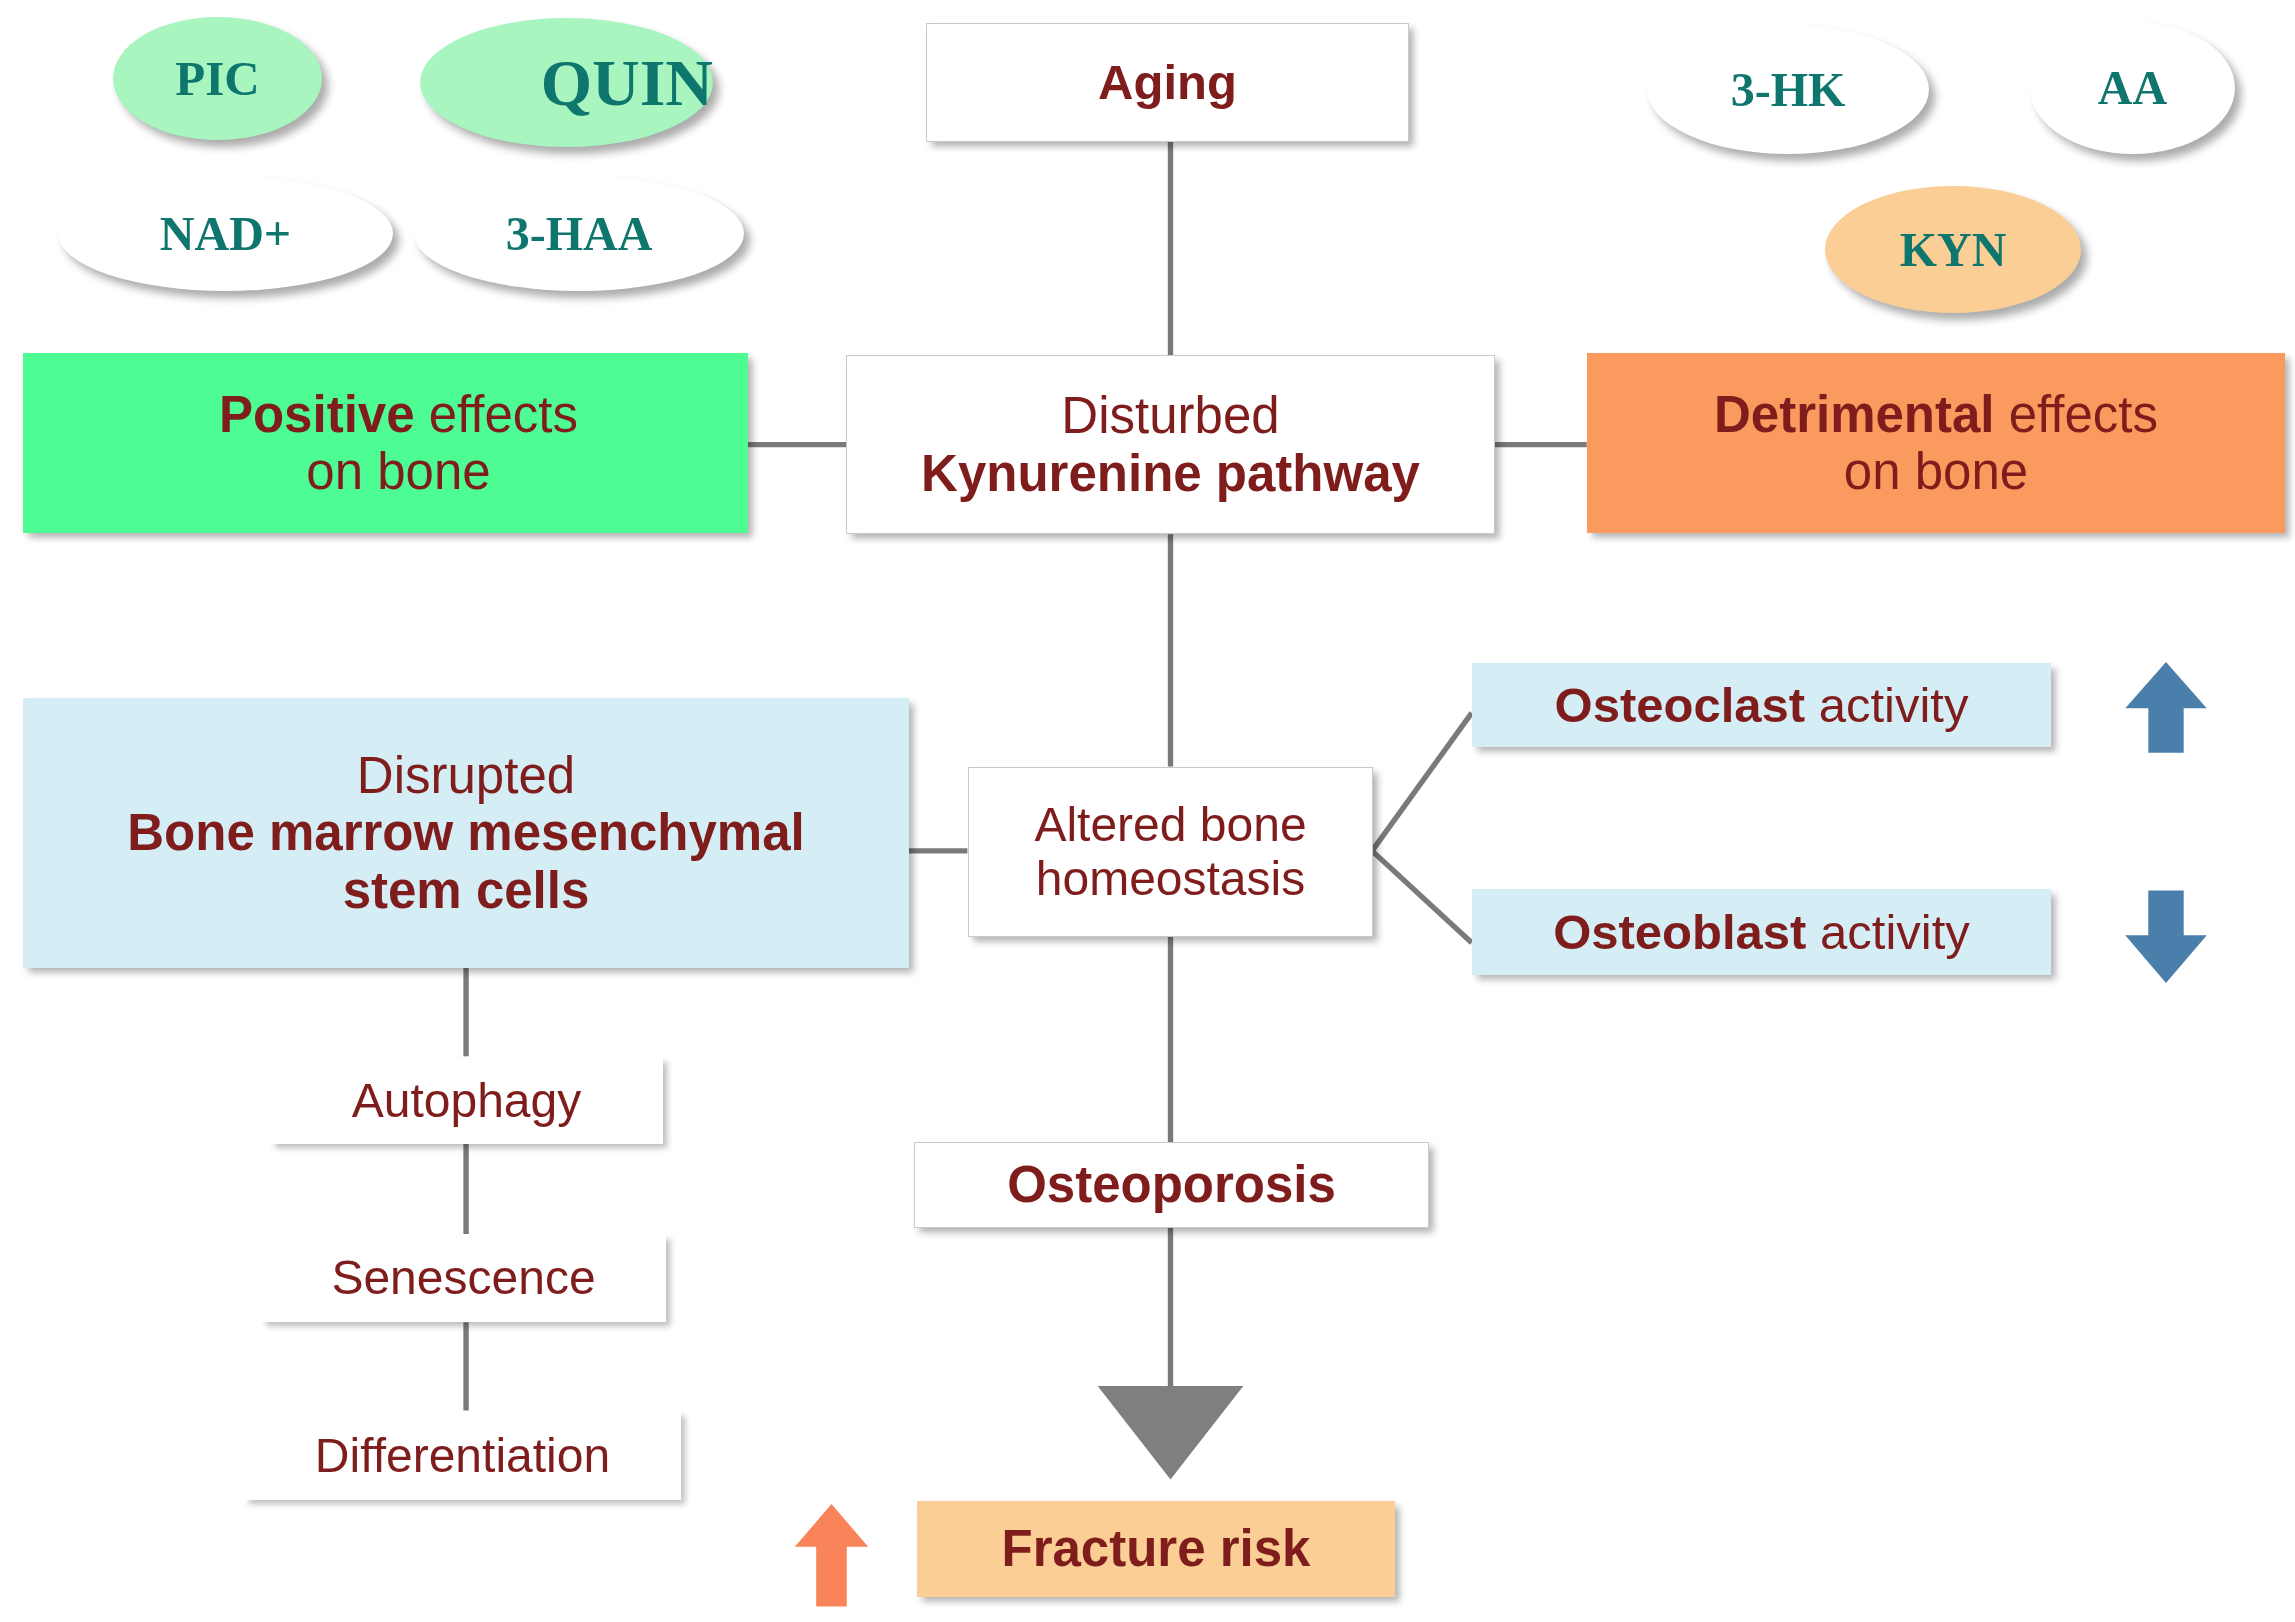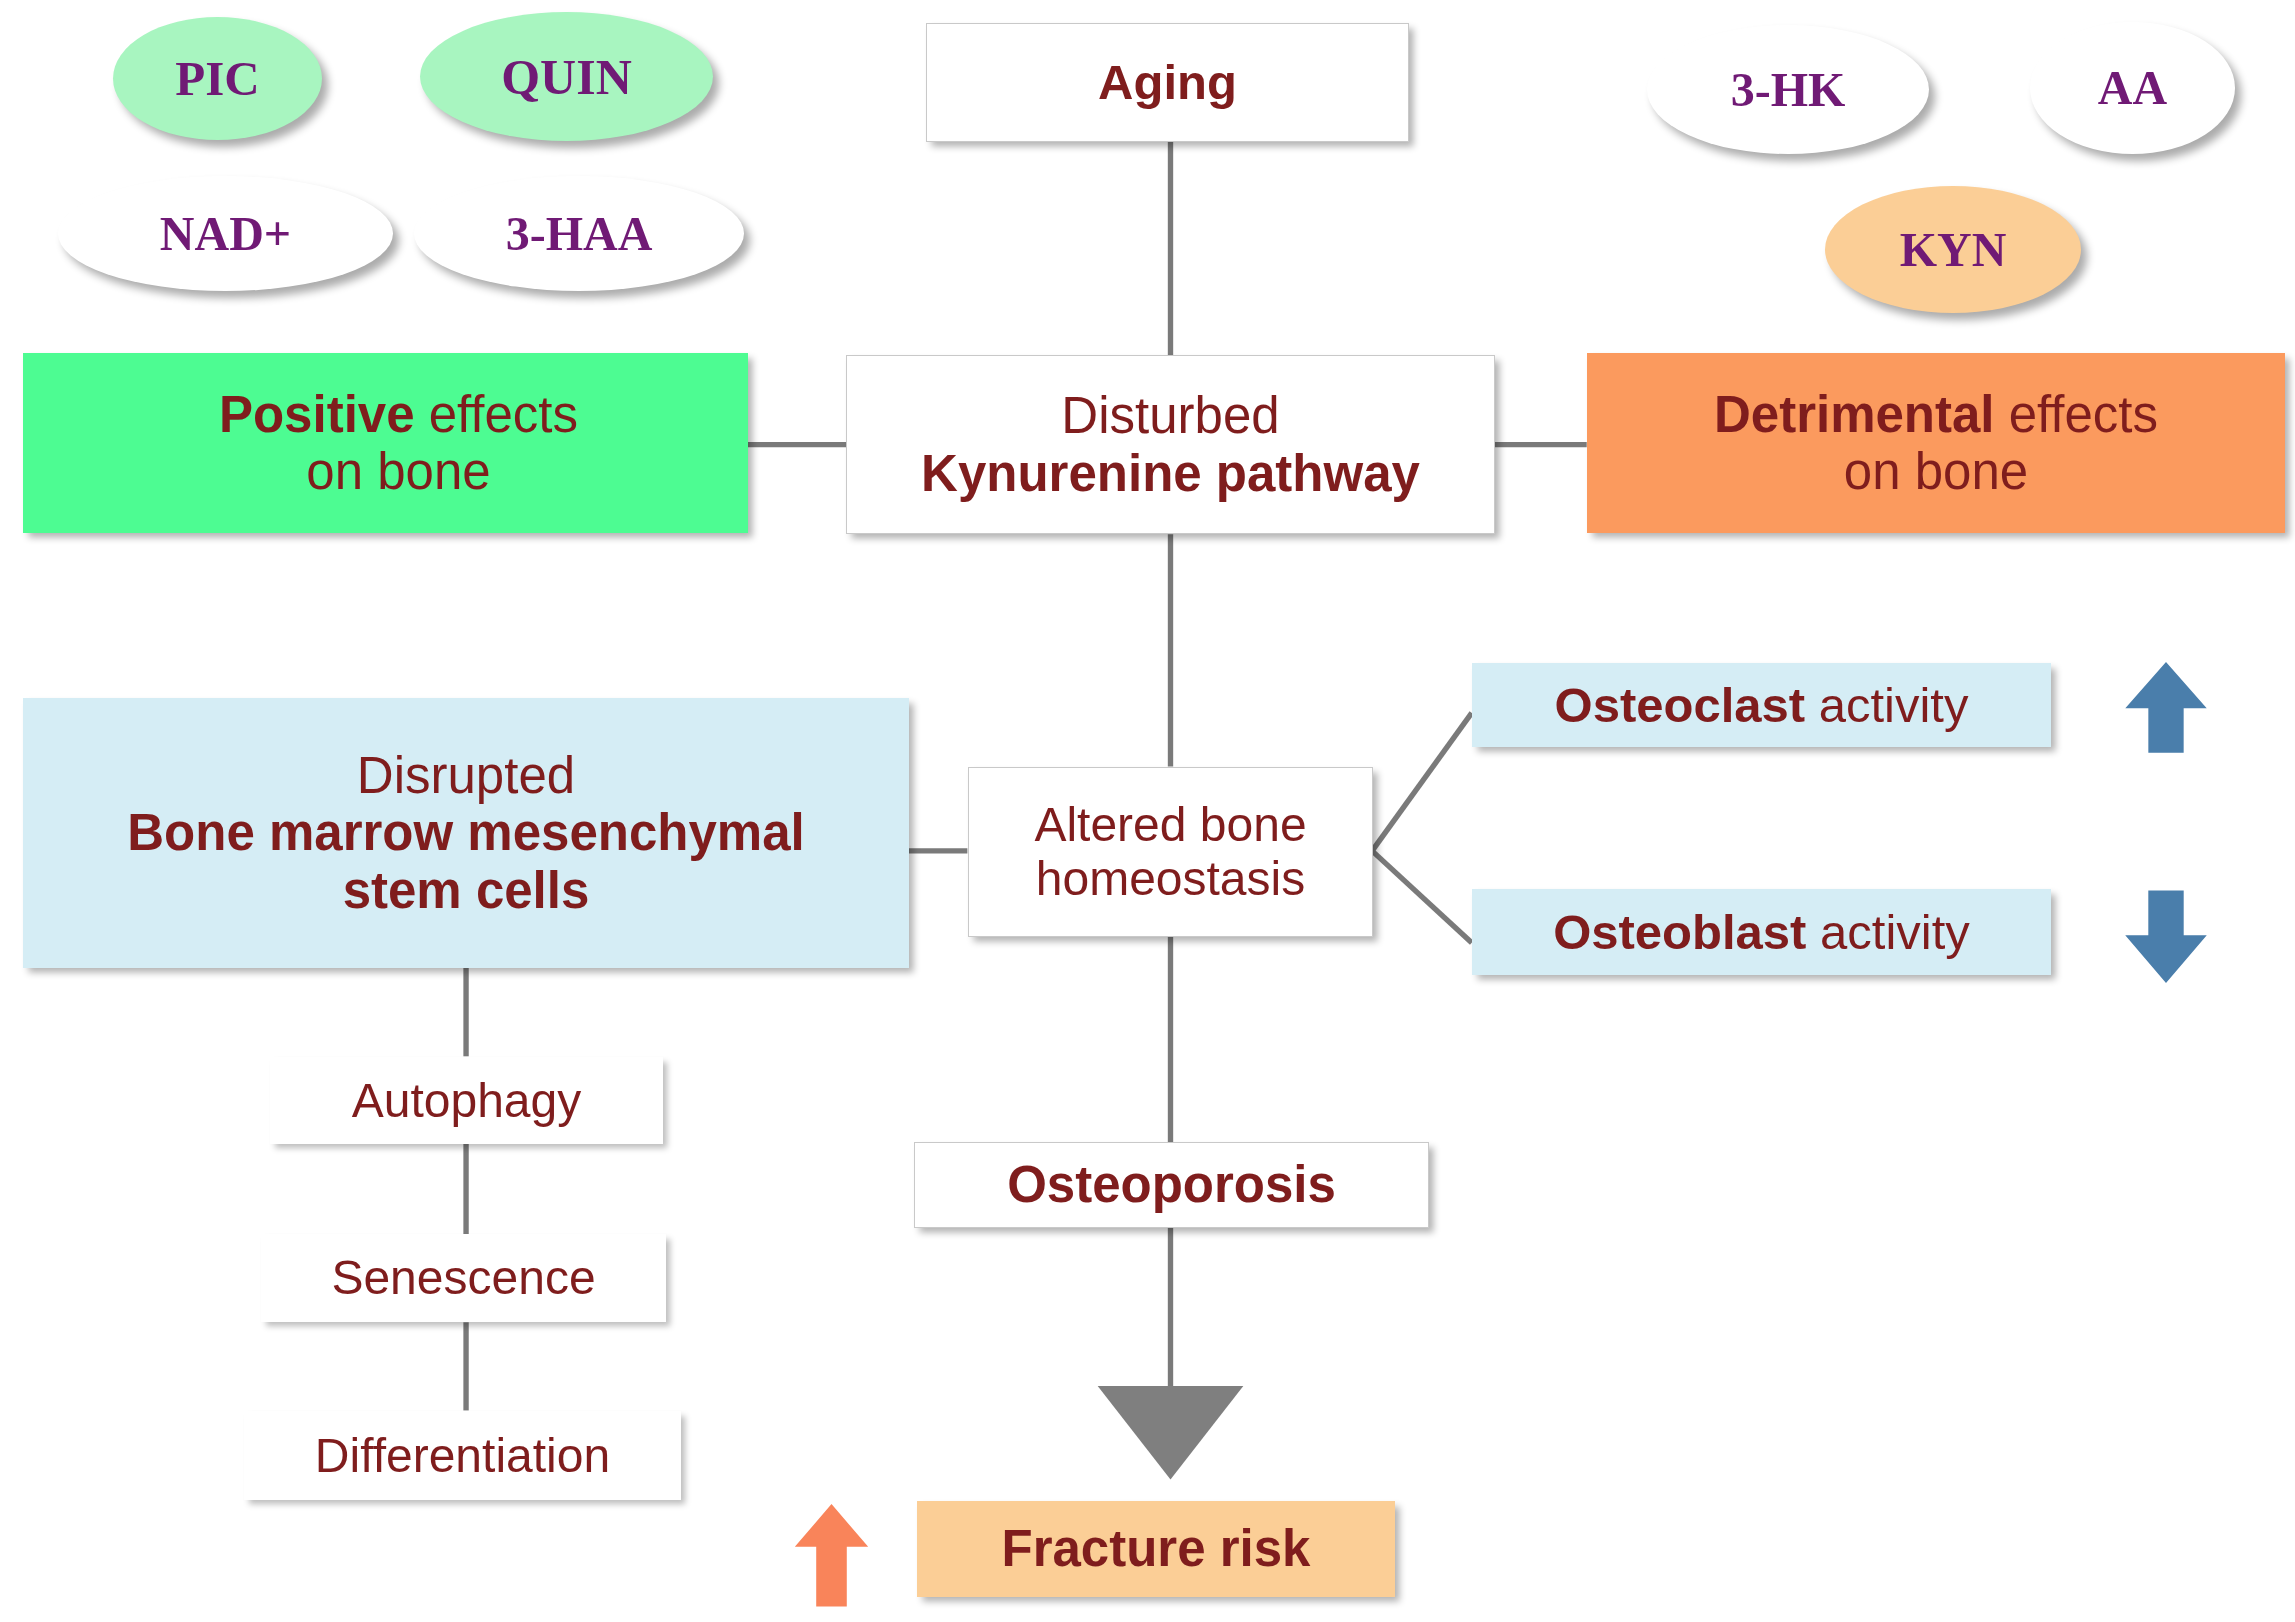--- a/index.html
+++ b/index.html
@@ -65,21 +65,21 @@
   
   .ellipse {
     position: absolute;
     box-sizing: border-box;
     border-radius: 50%;
     display: flex;
     align-items: center;
     justify-content: center;
     font-family: "Liberation Serif", serif;
     font-weight: bold;
-    color: #701a75;
+    color: #0f766e;
     box-shadow: 6.1px 7px 8.4px rgba(0,0,0,0.33);
   }
   .el-green { background: #A8F5C0; }
   .el-white { background: #ffffff; }
   .el-peach { background: #FBCE96; }
 
   
   .ind-arrow { position: absolute; }
 </style>
 </head>
@@ -112,21 +112,21 @@
       <line x1="1527" y1="1600" x2="1527" y2="1815"></line>
     </g>
 
     <polygon points="1432,1808 1622,1808 1527,1930" fill="#7F7F7F"></polygon>
   </svg>
 
   <div class="ellipse el-green" style="left:113px; top:17px; width:209px; height:123px; font-size:49px;">
     <span>PIC</span>
   </div>
 
-  <div class="ellipse el-green" style="left:420px; top:12px; width:293px; height:129px; font-size:50px;">
+  <div class="ellipse el-green" style="left:420px; top:18px; width:293px; height:129px; font-size:66px;justify-content:flex-end;">
     <span>QUIN</span>
   </div>
 
   <div class="ellipse el-white" style="left:58px; top:176px; width:335px; height:115px; font-size:48px;">
     <span>NAD+</span>
   </div>
 
   <div class="ellipse el-white" style="left:414px; top:176px; width:330px; height:115px; font-size:48px;">
     <span>3-HAA</span>
   </div>

